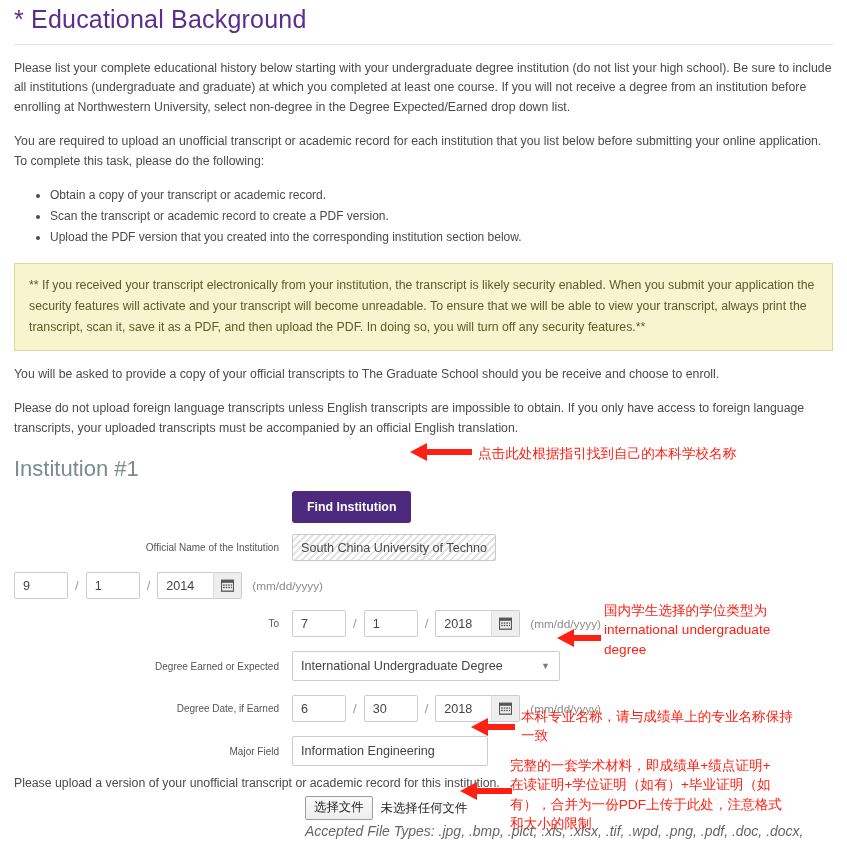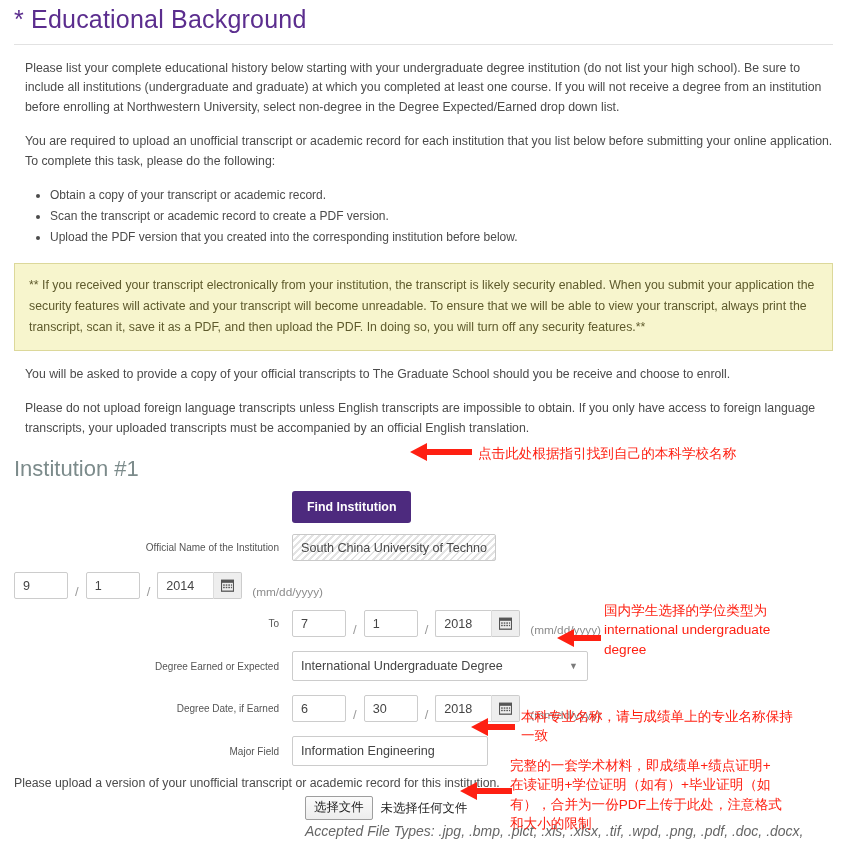--- a/index.html
+++ b/index.html
@@ -31,21 +31,21 @@
     border: 0;
     border-top: 1px solid #e2e2e2;
     margin: 0 0 14px 0;
   }
 
   
   p.copy {
     color: #4b4b4b;
     font-size: 12.3px;
     line-height: 1.62;
-    margin: 0 0 14px 11px;
+    margin: 0 0 14px 0;
   }
   ul.steps {
     margin: 0 0 16px 0;
     padding-left: 36px;
     color: #4b4b4b;
     font-size: 12px;
     line-height: 1.58;
   }
   ul.steps li { margin: 0 0 2px 0; }
 
@@ -78,21 +78,21 @@
     min-height: 26px;
   }
   .row-label {
     width: 278px;
     text-align: right;
     padding-right: 13px;
     color: #555;
     font-size: 10px;
     flex: 0 0 auto;
   }
-  .row-field { display: flex; align-items: flex-end; }
+  .row-field { display: flex; align-items: center; }
 
   .btn-primary {
     background: #4d2a7e;
     color: #ffffff;
     border: none;
     border-radius: 3px;
     font-size: 12.4px;
     font-weight: bold;
     padding: 9px 15px;
     cursor: pointer;
@@ -138,21 +138,21 @@
     display: flex; align-items: center; justify-content: center;
     cursor: pointer;
   }
   .date-hint {
     color: #8c8c8c;
     font-size: 11.8px;
     margin-left: 10px;
   }
   .select-wrap { position: relative; }
   .select {
-    width: 296px; height: 30px;
+    width: 268px; height: 30px;
     border: 1px solid #cccccc;
     background: #ffffff;
     color: #444;
     font-size: 12.6px;
     padding: 0 26px 0 8px;
     border-radius: 2px;
     appearance: none;
     -webkit-appearance: none;
     font-family: "Liberation Sans", sans-serif;
     line-height: 28px;
@@ -220,21 +220,21 @@
 
   <h1 class="page-title">* Educational Background</h1>
   <hr class="title-rule">
 
   <p class="copy">Please list your complete educational history below starting with your undergraduate degree institution (do not list your high school). Be sure to include all institutions (undergraduate and graduate) at which you completed at least one course. If you will not receive a degree from an institution before enrolling at Northwestern University, select non-degree in the Degree Expected/Earned drop down list.</p>
   <p class="copy">You are required to upload an unofficial transcript or academic record for each institution that you list below before submitting your online application. To complete this task, please do the following:</p>
 
   <ul class="steps">
     <li>Obtain a copy of your transcript or academic record.</li>
     <li>Scan the transcript or academic record to create a PDF version.</li>
-    <li>Upload the PDF version that you created into the corresponding institution before below.</li>
+    <li>Upload the PDF version that you created into the corresponding institution section below.</li>
   </ul>
 
   <div class="callout">** If you received your transcript electronically from your institution, the transcript is likely security enabled. When you submit your application the security features will activate and your transcript will become unreadable. To ensure that we will be able to view your transcript, always print the transcript, scan it, save it as a PDF, and then upload the PDF. In doing so, you will turn off any security features.**</div>
 
   <p class="copy">You will be asked to provide a copy of your official transcripts to The Graduate School should you be receive and choose to enroll.</p>
   <p class="copy">Please do not upload foreign language transcripts unless English transcripts are impossible to obtain. If you only have access to foreign language transcripts, your uploaded transcripts must be accompanied by an official English translation.</p>
 
   <h2 class="section-title">Institution #1</h2>
 
   <div class="form">

